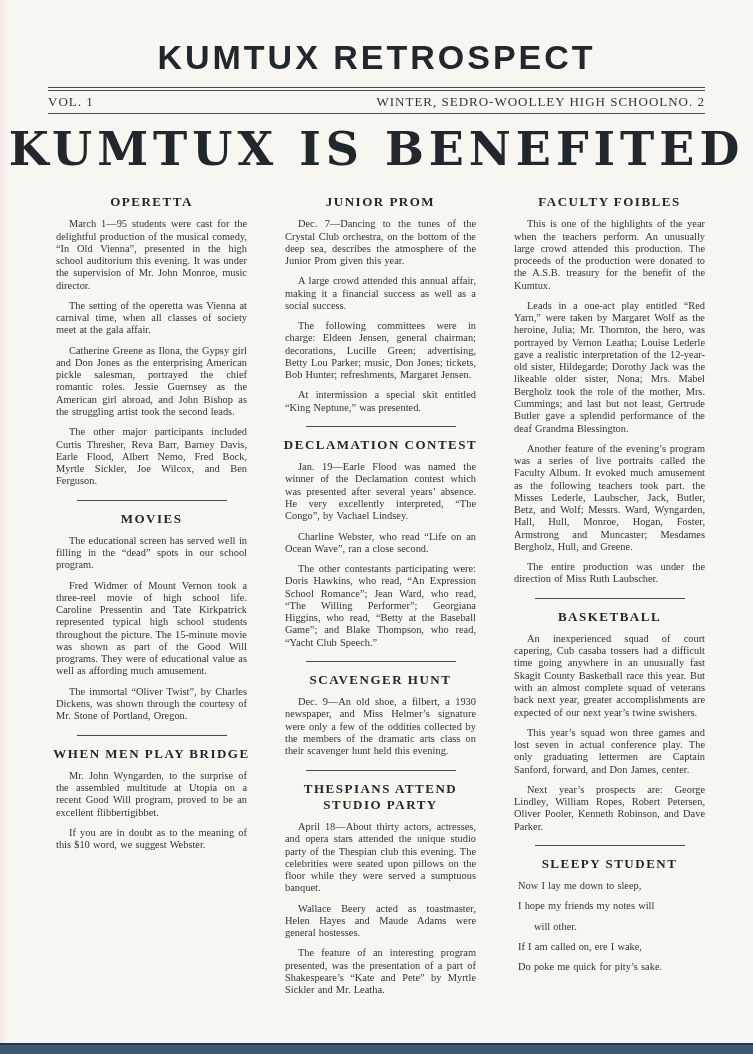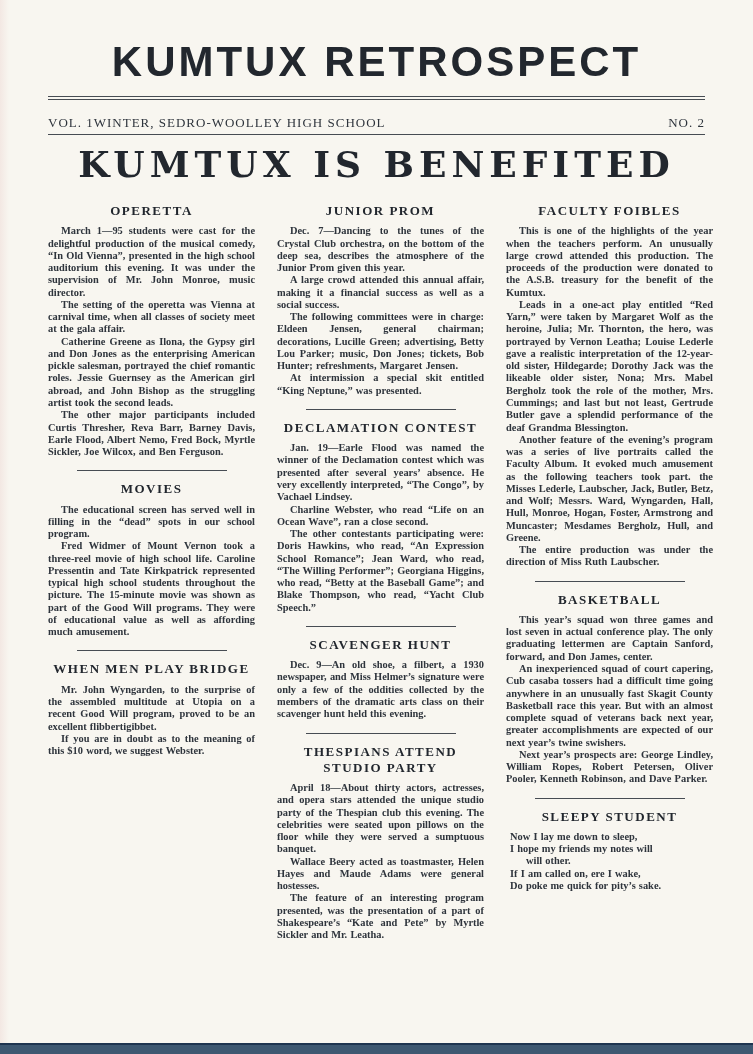--- a/index.html
+++ b/index.html
@@ -29,40 +29,40 @@
   .bottom-strip{
     position:absolute;left:0;bottom:0;width:100%;height:9px;
     background:var(--bottom-strip);
     border-top:2px solid var(--bottom-strip-line);
   }
   .masthead{
     text-align:center;
     padding-top:38px;
     font-family:"Liberation Sans","DejaVu Sans",sans-serif;
     font-weight:bold;
-    font-size:42px;
+    font-size:34px;
     letter-spacing:3px;
     color:var(--ink-dark);
   }
   .info-rules{margin:10px 48px 0 48px;}
   .rule-a{border-top:1.5px solid var(--rule);margin-bottom:2px;}
   .rule-b{border-top:1px solid var(--rule);}
   .infobar{
     display:flex;justify-content:space-between;align-items:baseline;
-    margin:15px 48px 3px 48px;
+    margin:3px 48px 3px 48px;
     font-size:13px;letter-spacing:1px;
     color:var(--ink);
   }
-  .infobar .center{flex:1;text-align:left;}
+  .infobar .center{flex:1;text-align:right;}
   .rule-c{border-top:1.5px solid var(--rule);margin:0 48px;}
   .headline{
     text-align:center;
     font-family:"DejaVu Serif","Liberation Serif",serif;
     font-weight:bold;
-    font-size:36px;
+    font-size:46px;
     letter-spacing:5px;
     color:var(--ink-dark);
     margin:8px 0 10px 0;
     white-space:nowrap;
   }
   .columns{
     display:flex;
     gap:22px;
     padding:4px 40px 0 48px;
   }
@@ -71,28 +71,27 @@
   .article-title{
     text-align:center;
     font-weight:bold;
     font-size:13px;
     letter-spacing:1.5px;
     color:var(--ink-dark);
     margin:4px 0 6px 0;
     line-height:1.25;
   }
   .article p{
-    margin:0;
+    margin:8px;
     font-size:10.4px;
     line-height:1.18;
     text-align:justify;
     text-indent:13px;
     word-spacing:0.6px;
     color:var(--ink);
-    font-weight:bold;
   }
   .divider{
     border:none;
     border-top:1px solid var(--rule);
     width:150px;
     margin:12px auto 10px auto;
   }
   .poem-line{
     margin:0;
     font-size:10.4px;
@@ -133,20 +132,21 @@
         <p>March 1—95 students were cast for the delightful production of the musical comedy, “In Old Vienna”, presented in the high school auditorium this evening.  It was under the supervision of Mr. John Monroe, music director.</p>
         <p>The setting of the operetta was Vienna at carnival time, when all classes of society meet at the gala affair.</p>
         <p>Catherine Greene as Ilona, the Gypsy girl and Don Jones as the enterprising American pickle salesman, portrayed the chief romantic roles.  Jessie Guernsey as the American girl abroad, and John Bishop as the struggling artist took the second leads.</p>
         <p>The other major participants included Curtis Thresher, Reva Barr, Barney Davis, Earle Flood, Albert Nemo, Fred Bock, Myrtle Sickler, Joe Wilcox, and Ben Ferguson.</p>
       </div>
       <hr class="divider">
       <div class="article">
         <div class="article-title">MOVIES</div>
         <p>The educational screen has served well in filling in the “dead” spots in our school program.</p>
         <p>Fred Widmer of Mount Vernon took a three-reel movie of high school life.  Caroline Pressentin and Tate Kirkpatrick represented typical high school students throughout the picture.  The 15-minute movie was shown as part of the Good Will programs.  They were of educational value as well as affording much amusement.</p>
+        <p>The immortal “Oliver Twist”, by Charles Dickens, was shown through the courtesy of Mr. Stone of Portland, Oregon.</p>
       </div>
       <hr class="divider">
       <div class="article">
         <div class="article-title">WHEN MEN PLAY BRIDGE</div>
         <p>Mr. John Wyngarden, to the surprise of the assembled multitude at Utopia on a recent Good Will program, proved to be an excellent flibbertigibbet.</p>
         <p>If you are in doubt as to the meaning of this $10 word, we suggest Webster.</p>
       </div>
     </div>
 
     <div class="col">
@@ -182,22 +182,22 @@
       <div class="article">
         <div class="article-title">FACULTY FOIBLES</div>
         <p>This is one of the highlights of the year when the teachers perform.  An unusually large crowd attended this production.  The proceeds of the production were donated to the A.S.B. treasury for the benefit of the Kumtux.</p>
         <p>Leads in a one-act play entitled “Red Yarn,” were taken by Margaret Wolf as the heroine, Julia; Mr. Thornton, the hero, was portrayed by Vernon Leatha; Louise Lederle gave a realistic interpretation of the 12-year-old sister, Hildegarde; Dorothy Jack was the likeable older sister, Nona; Mrs. Mabel Bergholz took the role of the mother, Mrs. Cummings; and last but not least, Gertrude Butler gave a splendid performance of the deaf Grandma Blessington.</p>
         <p>Another feature of the evening’s program was a series of live portraits called the Faculty Album. It evoked much amusement as the following teachers took part. the Misses Lederle, Laubscher, Jack, Butler, Betz, and Wolf; Messrs. Ward, Wyngarden, Hall, Hull, Monroe, Hogan, Foster, Armstrong and Muncaster; Mesdames Bergholz, Hull, and Greene.</p>
         <p>The entire production was under the direction of Miss Ruth Laubscher.</p>
       </div>
       <hr class="divider">
       <div class="article">
         <div class="article-title">BASKETBALL</div>
+        <p>An inexperienced squad of court capering, Cub casaba tossers had a difficult time going anywhere in an unusually fast Skagit County Basketball race this year.  But with an almost complete squad of veterans back next year, greater accomplishments are expected of our next year’s twine swishers.</p>
         <p>This year’s squad won three games and lost seven in actual conference play.  The only graduating lettermen are Captain Sanford, forward, and Don James, center.</p>
-        <p>An inexperienced squad of court capering, Cub casaba tossers had a difficult time going anywhere in an unusually fast Skagit County Basketball race this year.  But with an almost complete squad of veterans back next year, greater accomplishments are expected of our next year’s twine swishers.</p>
         <p>Next year’s prospects are: George Lindley, William Ropes, Robert Petersen, Oliver Pooler, Kenneth Robinson, and Dave Parker.</p>
       </div>
       <hr class="divider">
       <div class="article">
         <div class="article-title">SLEEPY STUDENT</div>
         <p class="poem-line">Now I lay me down to sleep,</p>
         <p class="poem-line">I hope my friends my notes will</p>
         <p class="poem-line cont">will other.</p>
         <p class="poem-line">If I am called on, ere I wake,</p>
         <p class="poem-line">Do poke me quick for pity’s sake.</p>

